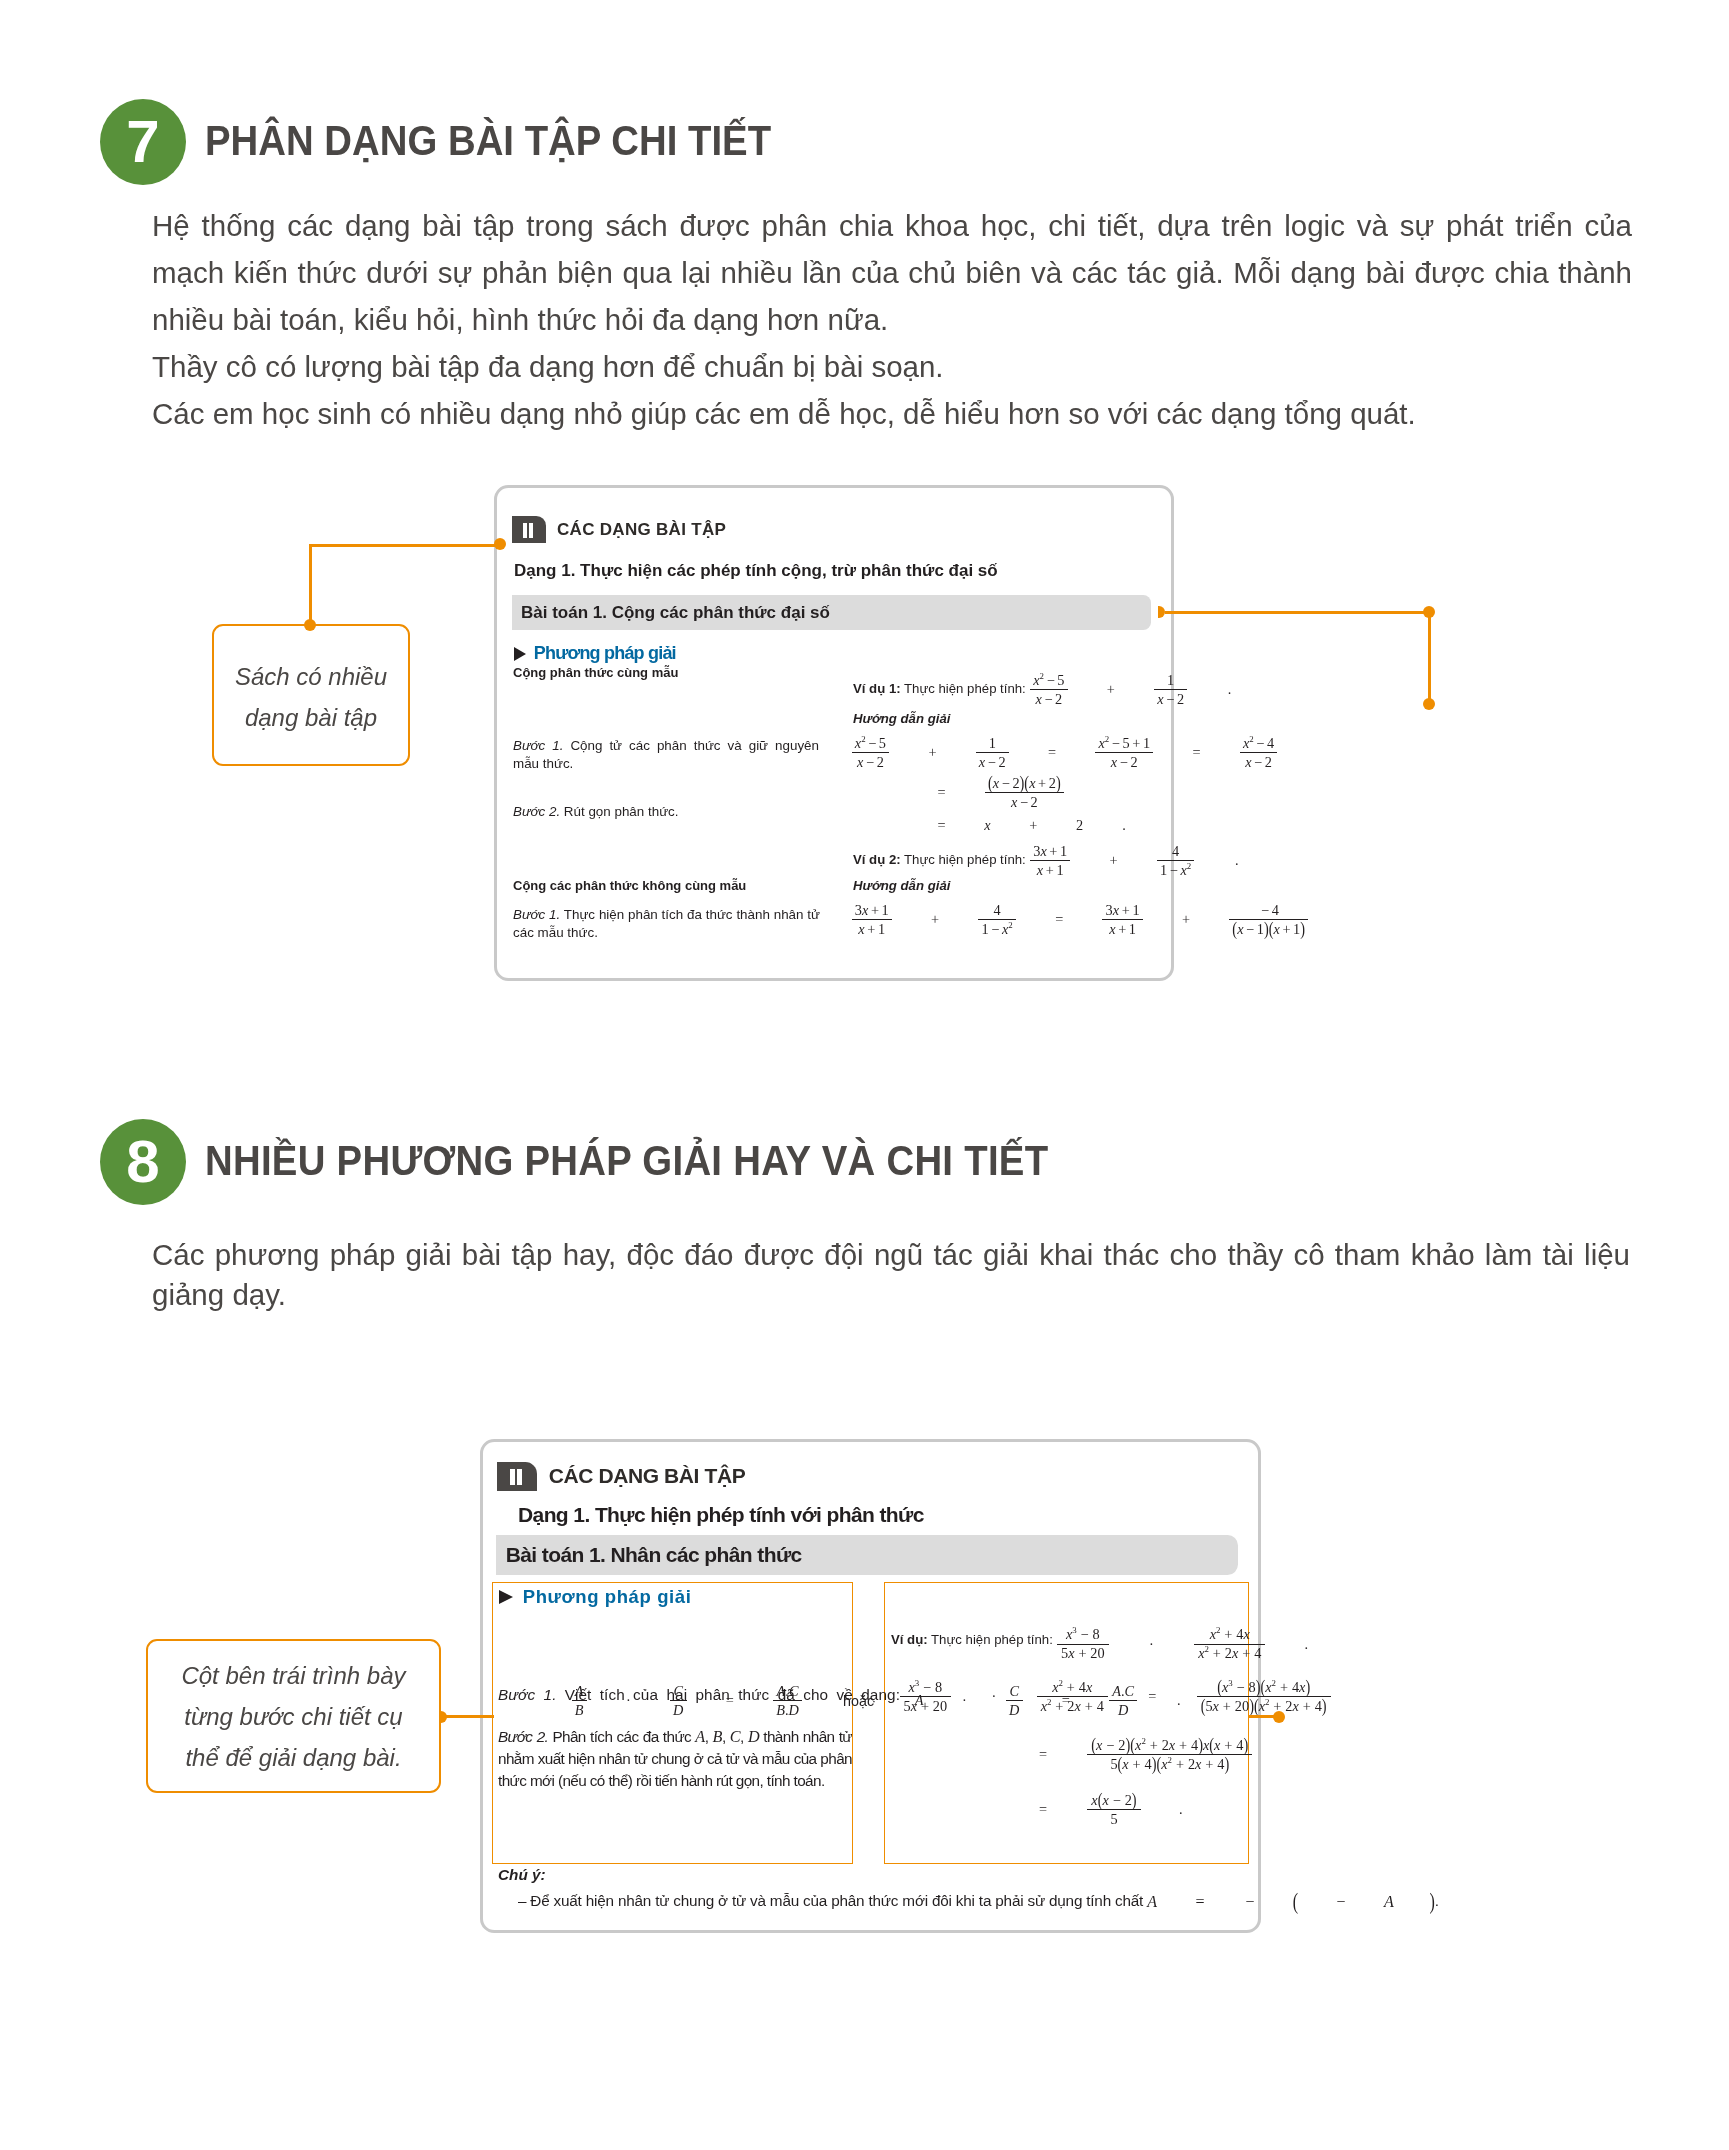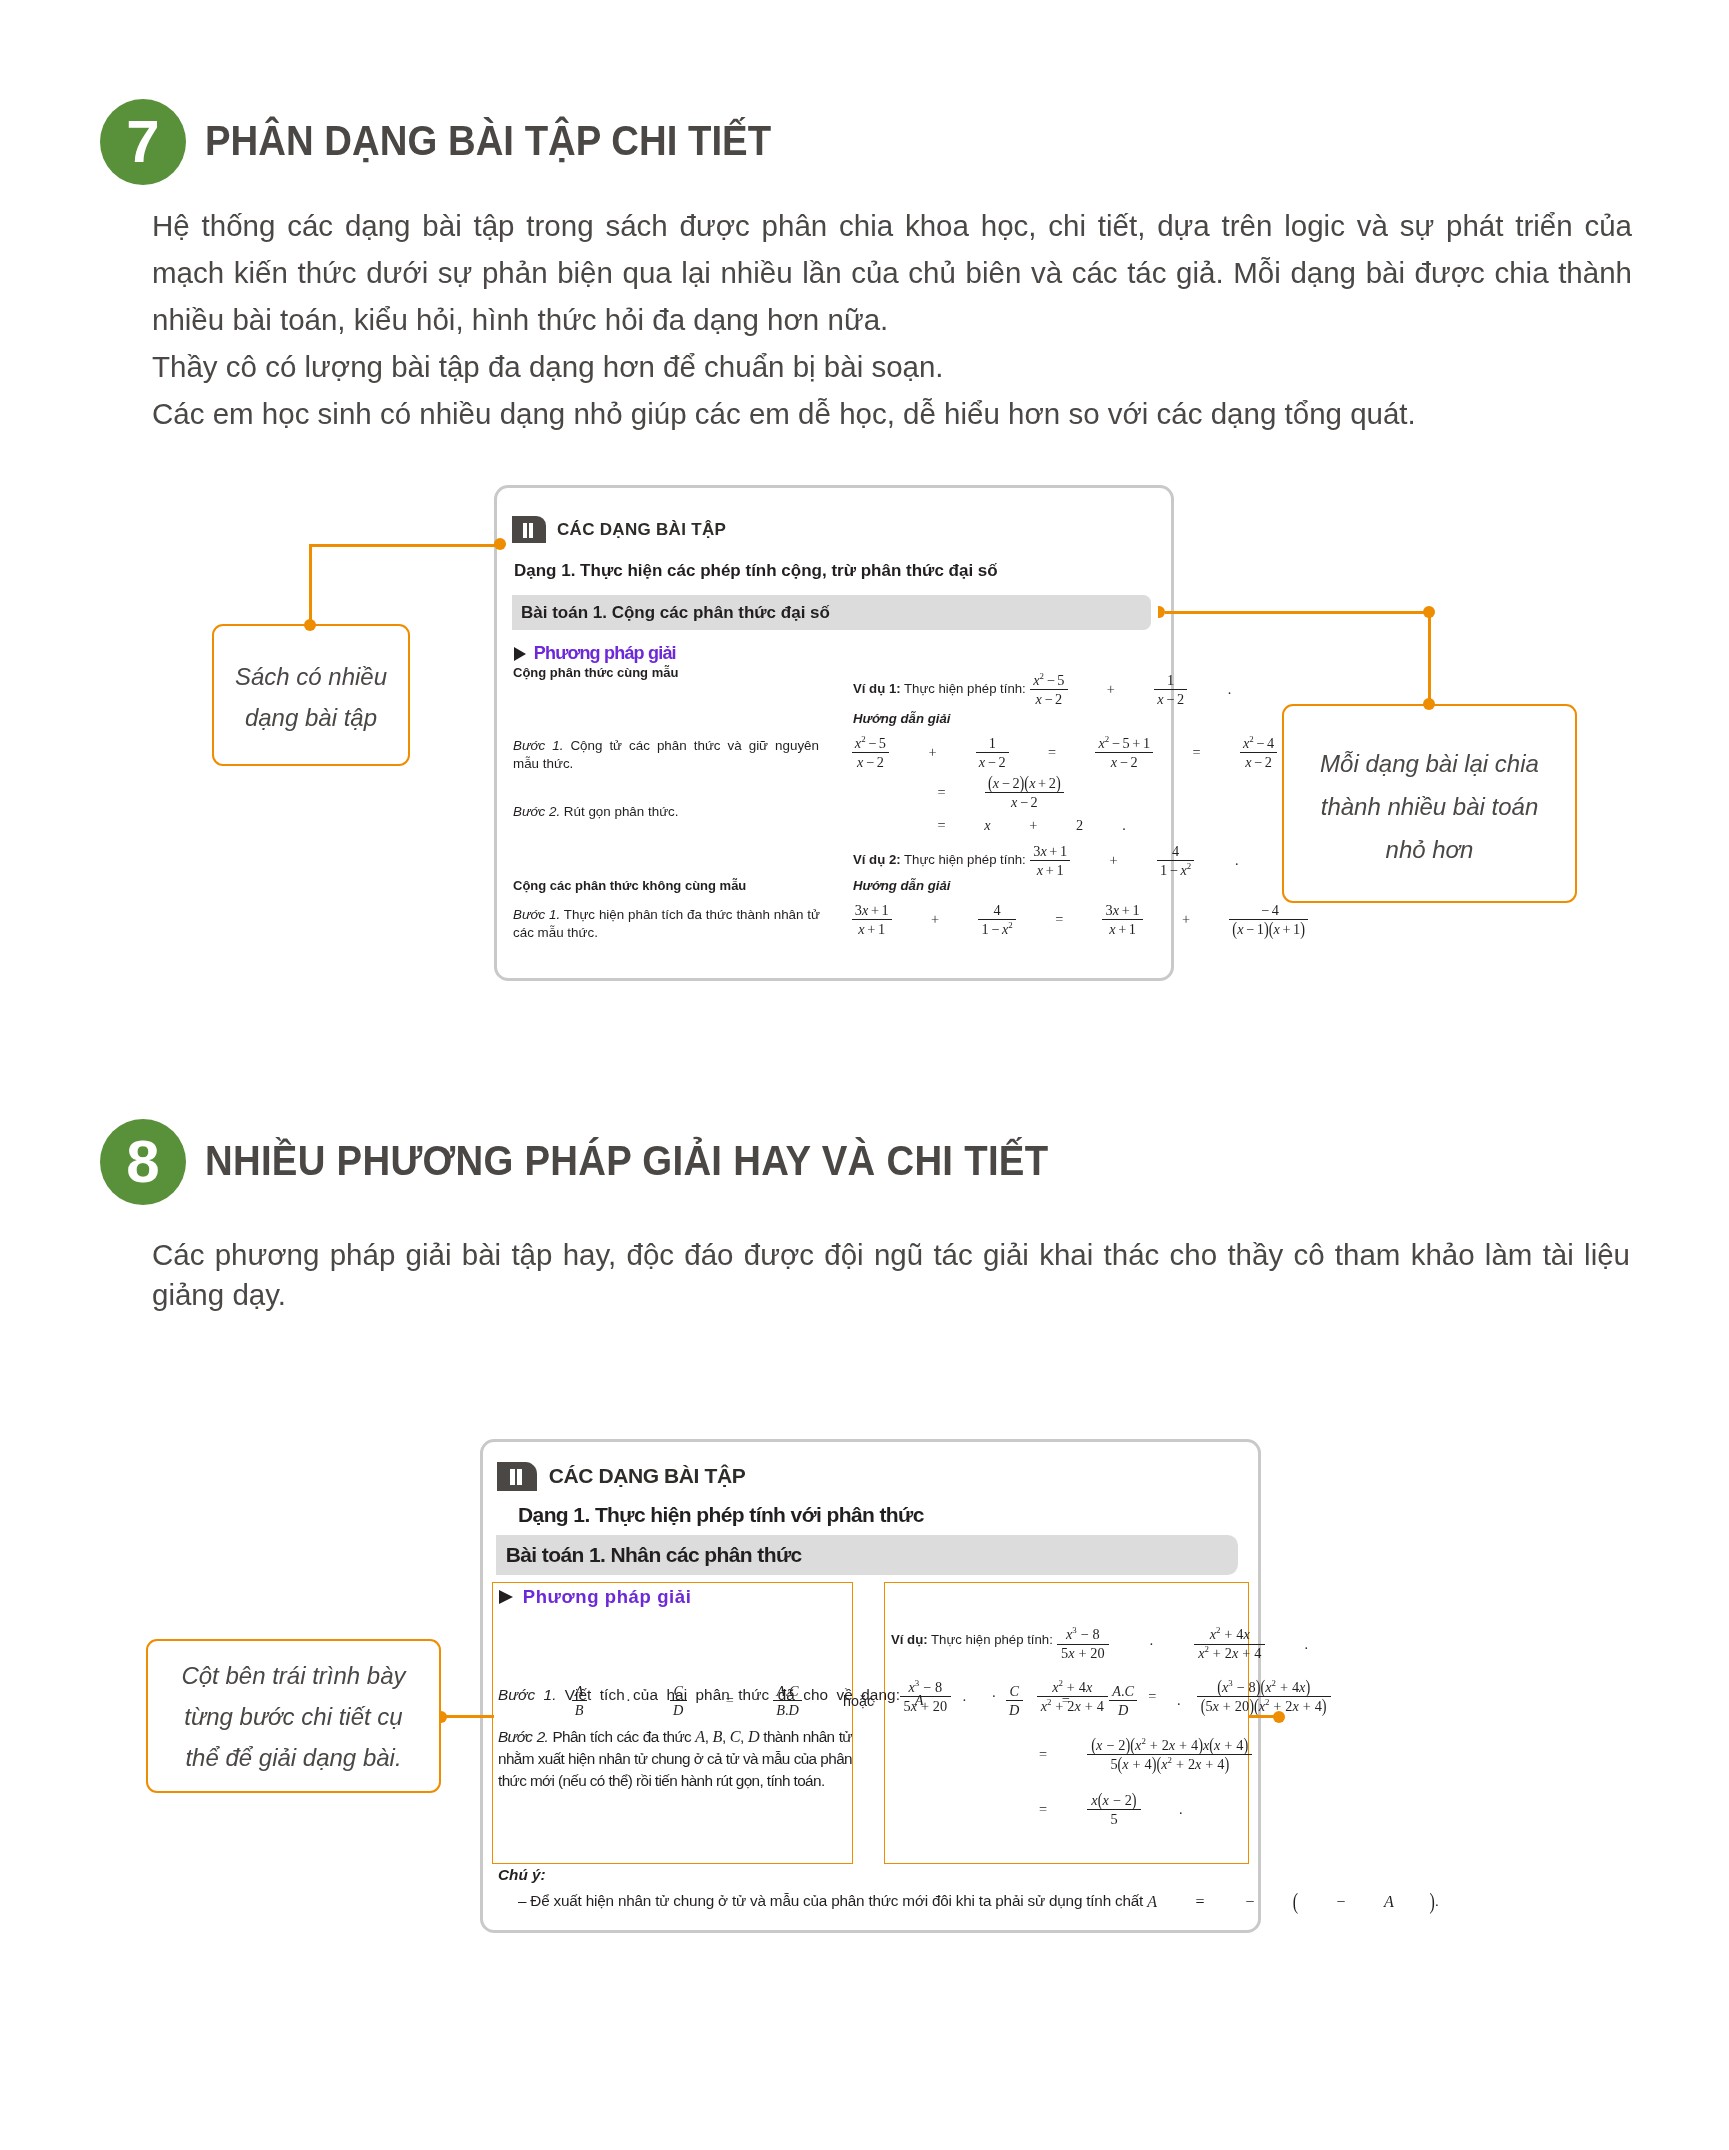--- a/index.html
+++ b/index.html
@@ -40,21 +40,21 @@
   .card2-scale .ic{width:40px;height:28.5px;border-radius:0 11.7px 0 0;}
   .card2-scale .ic i{width:5.2px;height:16px;top:6.5px;}
   .card2-scale .ic i.a{left:13px;}
   .card2-scale .ic i.b{left:20px;}
   .card2-scale .lbl{font-size:21px;letter-spacing:-0.4px;margin-left:11.7px;}
   .dang{position:absolute;color:#231f20;font-weight:bold;font-size:17px;white-space:nowrap;}
   .baitoan{position:absolute;background:#dcdcdc;border-radius:0 7.8px 7.8px 0;
       display:flex;align-items:center;box-sizing:border-box;}
   .baitoan span{color:#231f20;font-weight:bold;font-size:17px;padding-left:9px;white-space:nowrap;}
 
-  .ppgiai{position:absolute;color:#6d28d9;font-weight:bold;font-size:18px;white-space:nowrap;
+  .ppgiai{position:absolute;color:#0369a1;font-weight:bold;font-size:18px;white-space:nowrap;
       display:flex;align-items:center;}
   .ppgiai .tri{display:inline-block;width:0;height:0;border-left:12.3px solid #231f20;
       border-top:7.1px solid transparent;border-bottom:7.1px solid transparent;margin-right:7.8px;}
   #c2pp .tri{border-left:14.3px solid #231f20;border-top:7.1px solid transparent;border-bottom:7.1px solid transparent;margin-right:9.7px;}
 
   .v{font-family:"Liberation Serif",serif;font-style:italic;font-size:1.06em;}
   .step2{position:absolute;color:#231f20;font-size:15.3px;line-height:22px;text-align:left;letter-spacing:-0.6px;}
   .step2 i{font-style:italic;}
   .sub-b{position:absolute;color:#231f20;font-weight:bold;font-size:13px;white-space:nowrap;}
   .step{position:absolute;color:#231f20;font-size:13.4px;line-height:17.5px;text-align:justify;}
@@ -246,23 +246,20 @@
   <div class="callout" style="left:212px;top:624px;width:198px;height:142px;line-height:41px;padding-top:3.9px;">
     <p><span>Sách có nhiều</span><br><span>dạng bài tập</span></p>
   </div>
 
   <div class="conn" style="left:1165px;top:611px;width:265px;height:2.6px;"></div>
   <div class="conn" style="left:1428px;top:611px;width:2.6px;height:95px;"></div>
   <div class="halfdot-r" style="left:1158px;top:606px;"></div>
   <div class="dot" style="left:1423px;top:606px;"></div>
   <div class="dot" style="left:1423px;top:698px;"></div>
 
-  <div class="callout" style="left:1282px;top:704px;width:295px;height:199px;line-height:43px;padding-top:6.5px;">
-    <p><span>Mỗi dạng bài lại chia</span><br><span>thành nhiều bài toán</span><br><span>nhỏ hơn</span></p>
-  </div>
 
   <div class="sec-badge" style="left:100px;top:1119px;">
     <span>8</span>
   </div>
   <div class="sec-title" style="left:205px;top:1136px;letter-spacing:0.3px;">NHIỀU PHƯƠNG PHÁP GIẢI HAY VÀ CHI TIẾT</div>
 
   <div class="body-text" style="left:152px;top:1235px;width:1478px;line-height:40px;text-align:justify;">
     <p>Các phương pháp giải bài tập hay, độc đáo được đội ngũ tác giải khai thác cho thầy cô tham khảo làm tài liệu giảng dạy.</p>
   </div>
 

